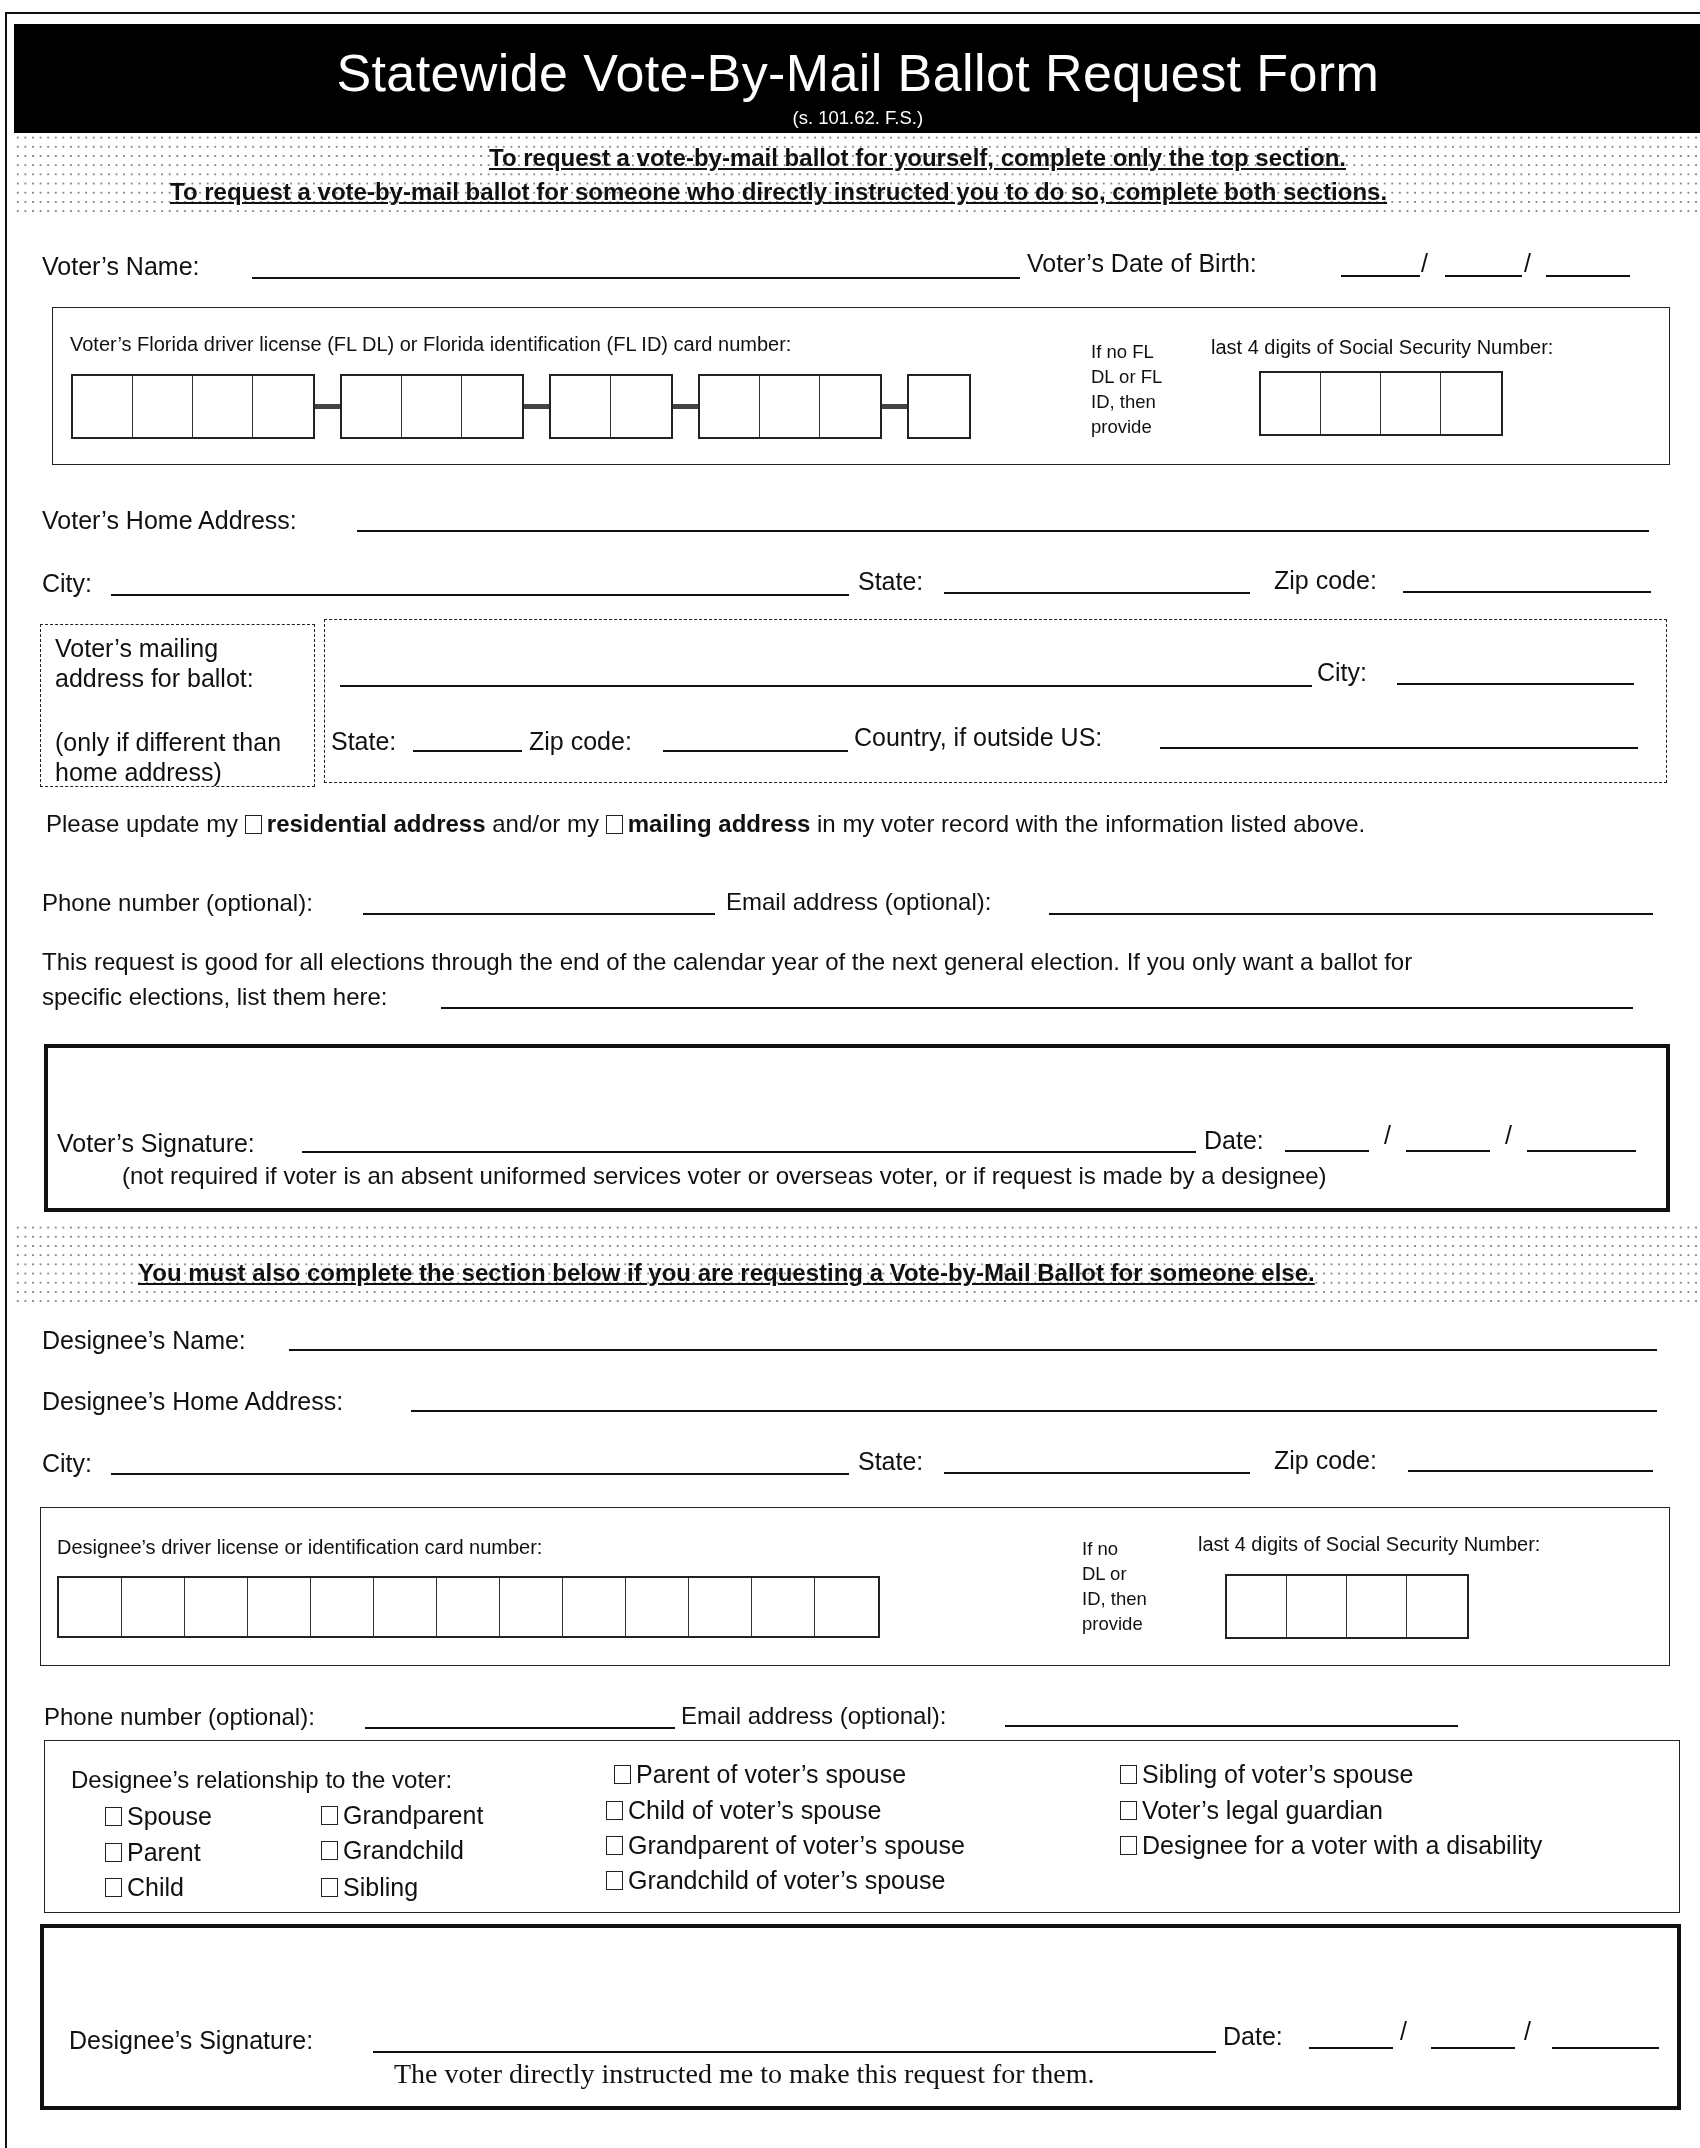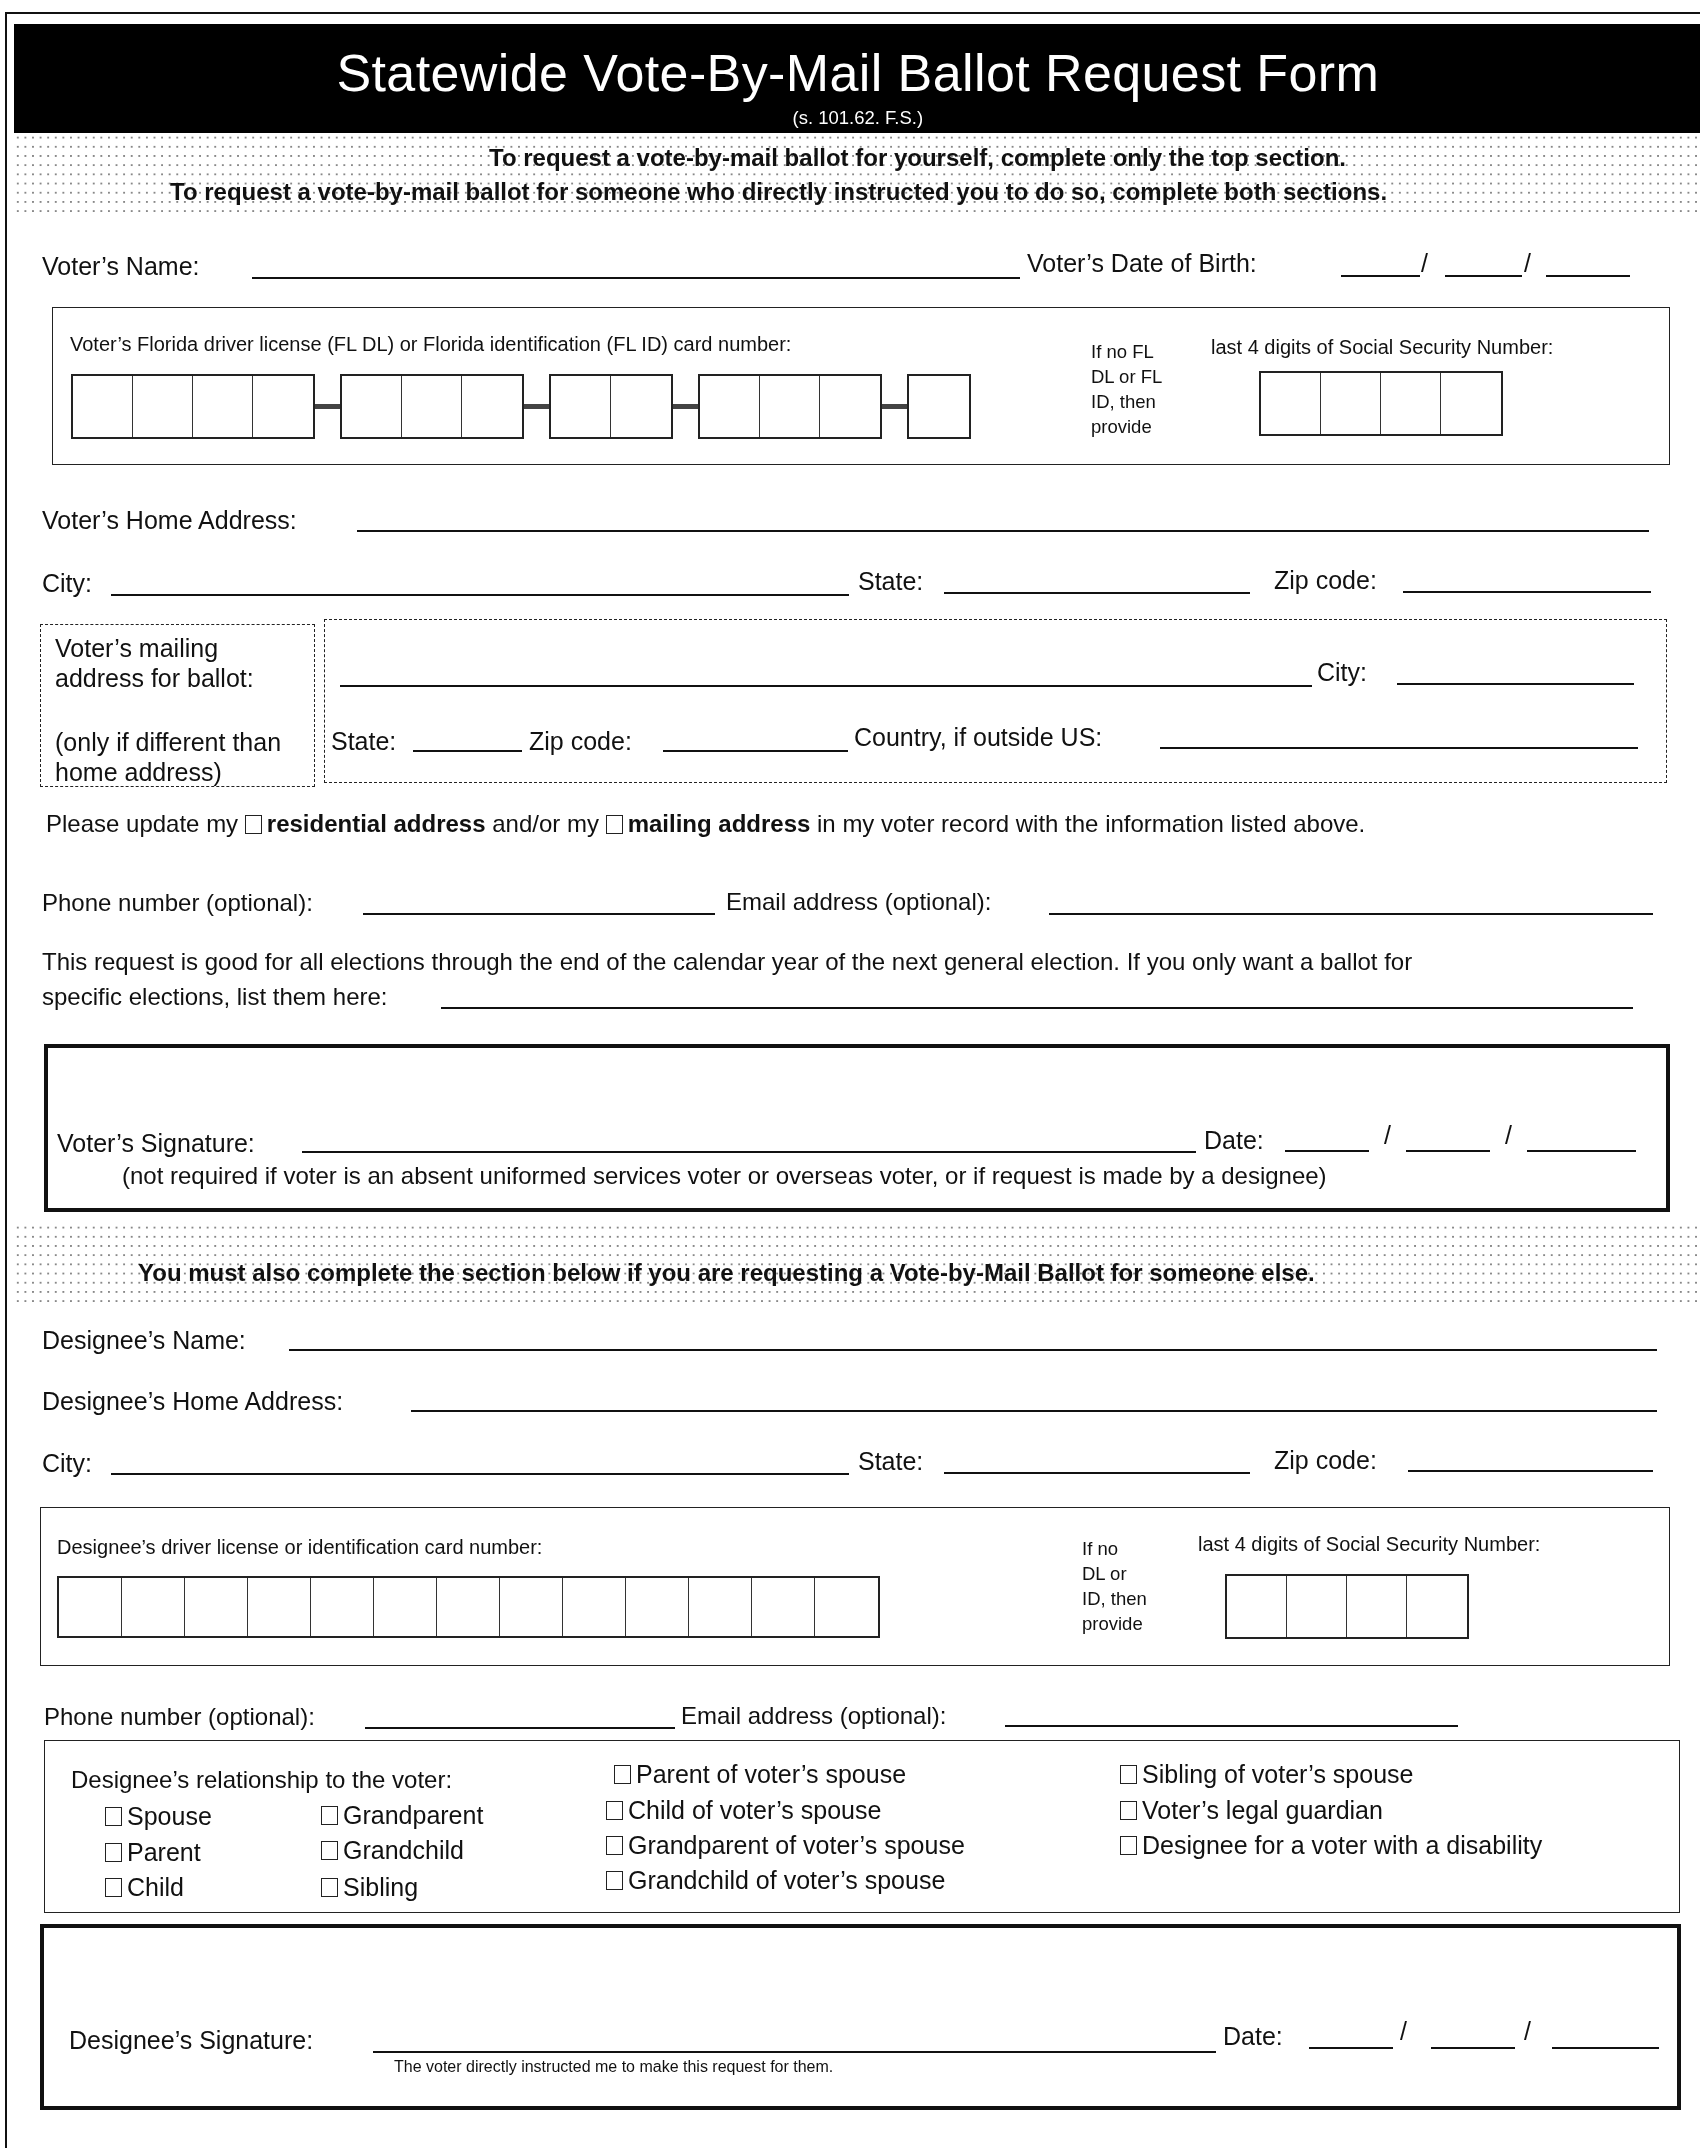--- a/index.html
+++ b/index.html
@@ -22,21 +22,21 @@
   .speckle {
     position: absolute; left: 14.3px; width: 1687px;
     background-color: #fff;
     background-image:
       radial-gradient(#888 0.7px, transparent 1px),
       radial-gradient(#aaa 0.5px, transparent 0.8px);
     background-size: 7.6px 9.2px, 11px 5.9px;
     background-position: 0 0, 3.4px 2.5px;
   }
 
-  .instr { position: absolute; font-weight: bold; font-size: 24px; white-space: nowrap; }
+  .instr { position: absolute; font-weight: bold; font-size: 24px; white-space: nowrap; text-decoration: underline; }
 
   .label { position: absolute; white-space: nowrap; font-size: 25px; }
   .b { font-weight: normal; }
   .line { position: absolute; border-bottom: 2.5px solid #111; height: 0; }
   .line.input { cursor: text; }
 
   .box { position: absolute; border: 1.7px solid #222; }
   .box.thick { border: 4.2px solid #111; }
 
   .cells { position: absolute; display: flex; align-items: center; }
@@ -295,14 +295,14 @@
 
 <div class="box thick" style="left:40px;top:1924px;width:1641px;height:186px;"></div>
 <div class="label b" style="left:69px;top:2026px;">Designee’s Signature:</div>
 <div class="line input" style="left:373px;top:2051px;width:843px;"></div>
 <div class="label b" style="left:1223px;top:2022px;">Date:</div>
 <div class="line input" style="left:1309px;top:2047px;width:84px;"></div>
 <div class="label b" style="left:1400px;top:2017px;">/</div>
 <div class="line input" style="left:1431px;top:2047px;width:84px;"></div>
 <div class="label b" style="left:1524px;top:2017px;">/</div>
 <div class="line input" style="left:1552px;top:2047px;width:107px;"></div>
-<div class="label" style="left:394px;top:2058px;font-size:16px;">The voter directly instructed me to make this request for them.</div>
+<div class="label" style="left:394px;top:2058px;font-size:28px;font-family:Liberation Serif, serif;">The voter directly instructed me to make this request for them.</div>
 
 
 </body></html>

